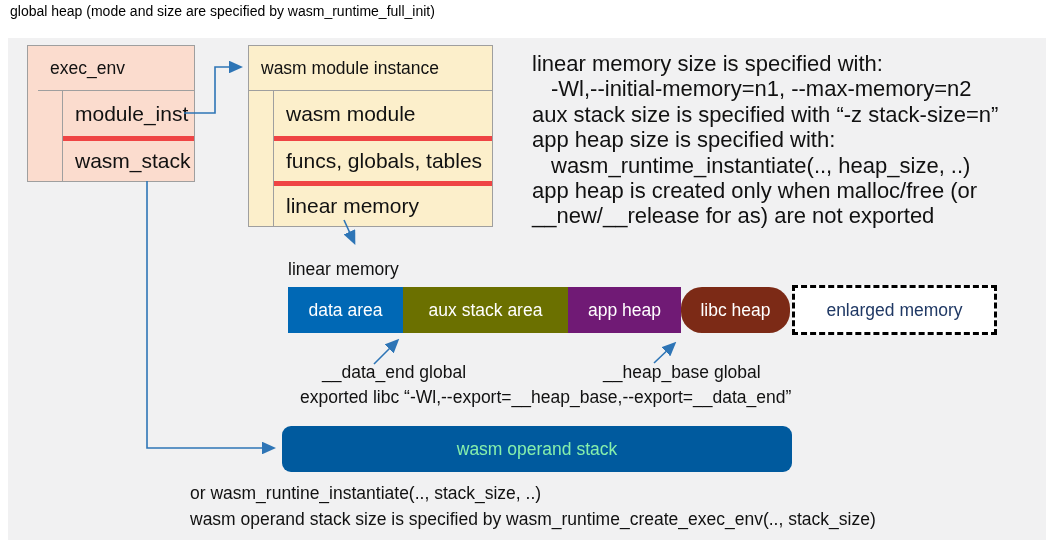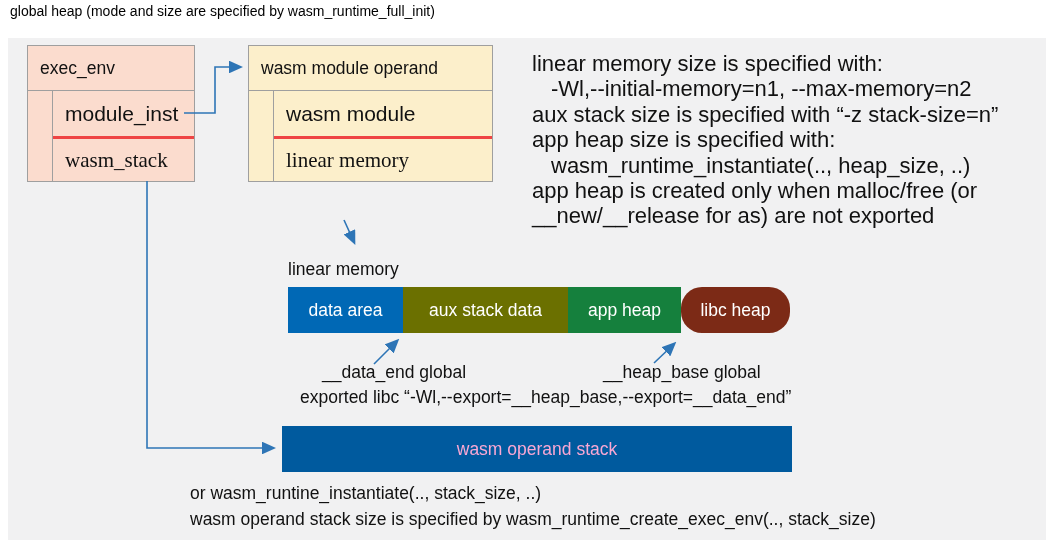--- a/index.html
+++ b/index.html
@@ -47,23 +47,23 @@
   }
   .struct-rows { flex: 1; }
   .struct-row {
     height: 45px;
     display: flex; align-items: center;
     padding-left: 12px;
     font-size: 21px;
     box-sizing: border-box;
     white-space: nowrap;
   }
-  .struct-row + .struct-row { border-top: 3px solid #ef4444; font-family: Liberation Serif, serif; }
+  .struct-row + .struct-row { border-top: 5px solid #ef4444; }
 
-  .exec-env-box { left: 27px; top: 45px; width: 168px; }
+  .exec-env-box { left: 27px; top: 45px; width: 168px; padding-left: 10px; }
   .module-instance-box { left: 248px; top: 45px; width: 245px; }
 
   
   .notes {
     left: 532px; top: 51px;
     font-size: 22px;
     line-height: 25.4px;
     white-space: nowrap;
   }
   .note-line.indent { padding-left: 19px; }
@@ -96,22 +96,23 @@
   .ann { font-size: 17.5px; white-space: nowrap; }
   .ann-data-end  { left: 322px; top: 362px; }
   .ann-heap-base { left: 603px; top: 362px; }
   .ann-export    { left: 300px; top: 387px; }
 
   
   .operand-bar {
     left: 282px; top: 426px;
     width: 510px; height: 46px;
     display: flex; align-items: center; justify-content: center;
-    color: #f9a8d4; font-size: 17.5px;
+    color: #86efac; font-size: 17.5px;
     white-space: nowrap;
+    border-radius: 9px;
   }
   .bottom-notes {
     left: 190px; top: 481px;
     font-size: 17.5px;
     line-height: 25.5px;
     white-space: nowrap;
   }
 
   .connectors { left: 0; top: 0; width: 1054px; height: 547px; pointer-events: none; }
 </style>
@@ -129,49 +130,51 @@
     <div class="struct-body">
       <div class="struct-gutter"></div>
       <div class="struct-rows">
         <div class="struct-row">module_inst</div>
         <div class="struct-row">wasm_stack</div>
       </div>
     </div>
   </div>
 
   <div class="abs struct-box module-instance-box" style="background-color: rgb(252, 239, 203);">
-    <div class="struct-header">wasm module operand</div>
+    <div class="struct-header">wasm module instance</div>
     <div class="struct-body">
       <div class="struct-gutter"></div>
       <div class="struct-rows">
         <div class="struct-row">wasm module</div>
+        <div class="struct-row">funcs, globals, tables</div>
         <div class="struct-row">linear memory</div>
       </div>
     </div>
   </div>
 
   <div class="abs notes">
     <div class="note-line">linear memory size is specified with:</div>
     <div class="note-line indent">-Wl,--initial-memory=n1, --max-memory=n2</div>
     <div class="note-line">aux stack size is specified with “-z stack-size=n”</div>
     <div class="note-line">app heap size is specified with:</div>
     <div class="note-line indent">wasm_runtime_instantiate(.., heap_size, ..)</div>
     <div class="note-line">app heap is created only when malloc/free (or</div>
     <div class="note-line">__new/__release for as) are not exported</div>
   </div>
 
   <div class="abs lm-label">linear memory</div>
 
   <div class="abs memory-bar">
     <div class="seg seg-data" style="background-color: rgb(0, 104, 181);">data area</div>
-    <div class="seg seg-aux" style="background-color: rgb(107, 112, 0);">aux stack data</div>
-    <div class="seg seg-app" style="background-color: #15803d;">app heap</div>
+    <div class="seg seg-aux" style="background-color: rgb(107, 112, 0);">aux stack area</div>
+    <div class="seg seg-app" style="background-color: #701a75;">app heap</div>
     <div class="seg seg-libc" style="background-color: rgb(124, 42, 22);">libc heap</div>
   </div>
 
+  <div class="abs enlarged-box" style="color: rgb(31, 56, 100);">enlarged memory</div>
 
   <div class="abs ann ann-data-end">__data_end global</div>
   <div class="abs ann ann-heap-base">__heap_base global</div>
   <div class="abs ann ann-export">exported libc “-Wl,--export=__heap_base,--export=__data_end”</div>
 
   <div class="abs operand-bar" style="background-color: rgb(0, 90, 158);">wasm operand stack</div>
 
   <div class="abs bottom-notes">
     <div>or wasm_runtine_instantiate(.., stack_size, ..)</div>
     <div>wasm operand stack size is specified by wasm_runtime_create_exec_env(.., stack_size)</div>

